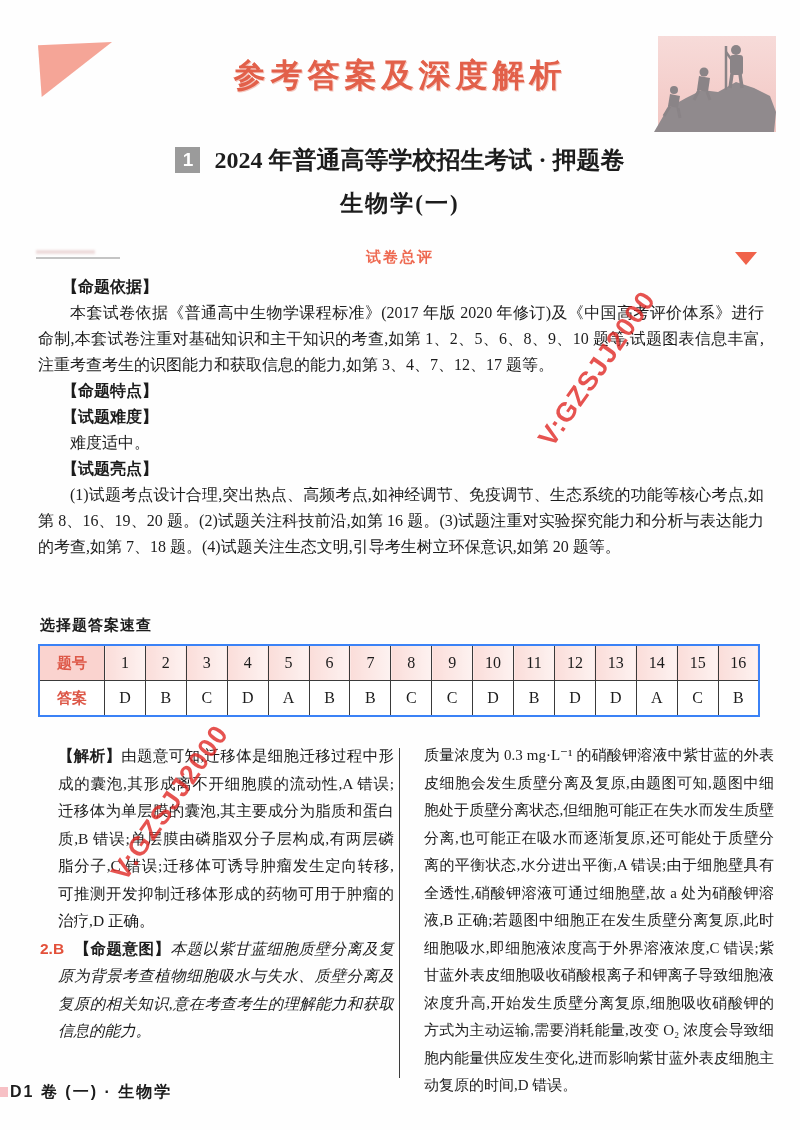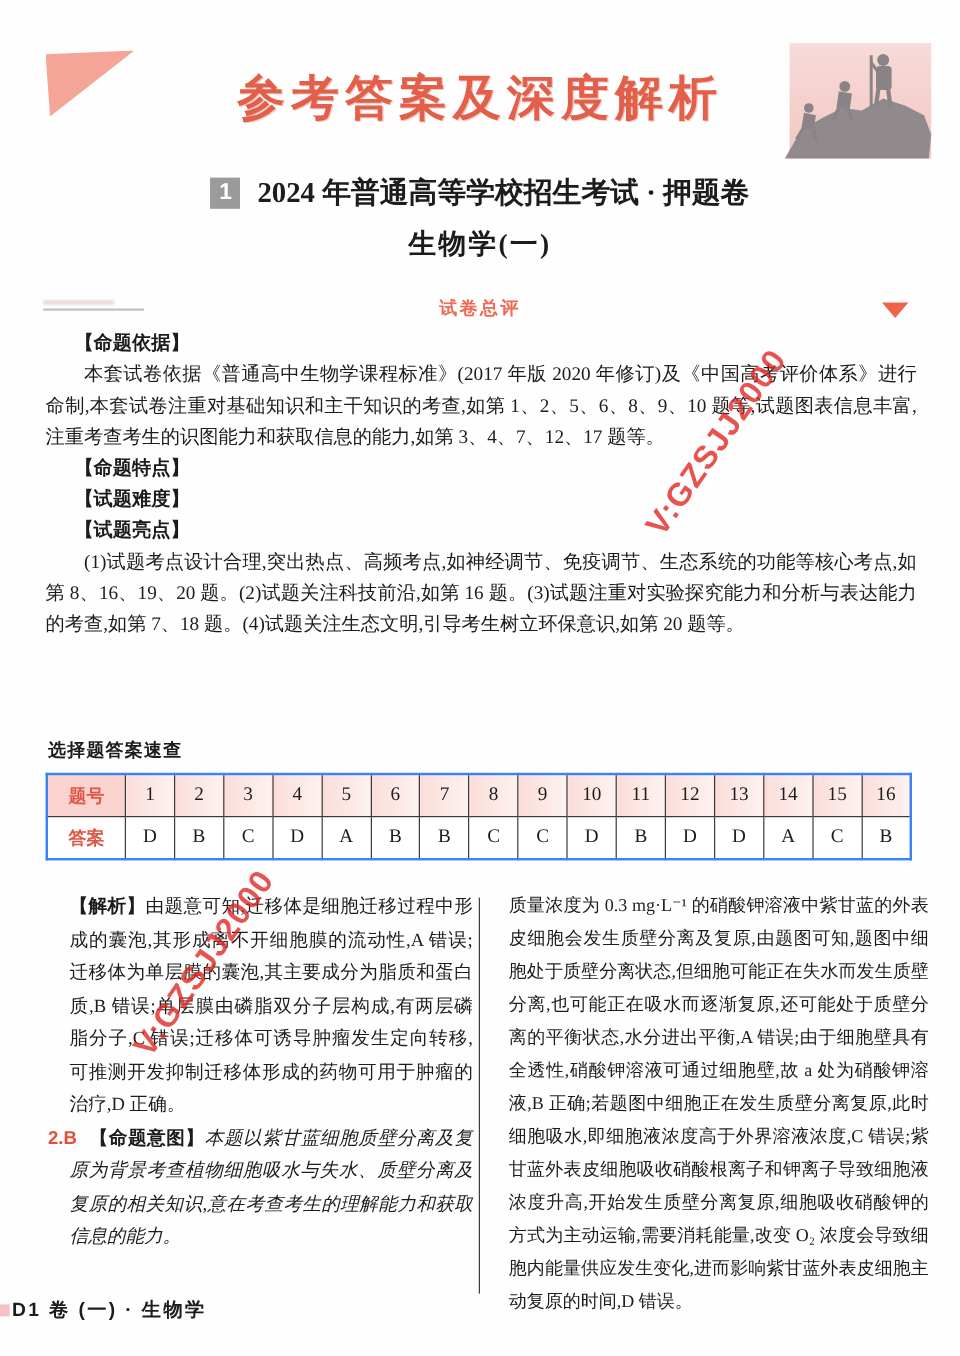--- a/index.html
+++ b/index.html
@@ -6,21 +6,21 @@
   .page{
     position:relative;width:800px;height:1130px;margin:0 auto;
     background:#fefefe;overflow:hidden;
     font-family:"Liberation Serif","DejaVu Serif",serif;color:#1c1c1c;
   }
   
   .tri-deco{position:absolute;left:38px;top:42px;width:74px;height:55px;
     background:#f5a597;clip-path:polygon(0 6%,100% 0,5% 100%);}
   
   .main-title{position:absolute;top:54px;left:0;width:100%;text-align:center;
-    font-size:40px;font-weight:bold;color:#e2604a;letter-spacing:5px;
+    font-size:32px;font-weight:bold;color:#e2604a;letter-spacing:5px;
     text-shadow:1px 1px 0 rgba(226,96,74,.35);}
   
   .climbers{position:absolute;left:652px;top:34px;width:128px;height:100px;}
   
   .exam-line{position:absolute;top:144px;left:0;width:100%;text-align:center;font-size:24px;font-weight:bold;}
   .badge{display:inline-block;background:#9b9b9b;color:#fff;font-size:19px;
     width:25px;height:26px;line-height:26px;text-align:center;vertical-align:2px;margin-right:8px;
     font-family:"Liberation Sans",sans-serif;}
   .subject-line{position:absolute;top:188px;left:0;width:100%;text-align:center;font-size:23px;font-weight:bold;letter-spacing:2px;}
   
@@ -115,20 +115,21 @@
       <div class="l2"></div>
     </div>
   <div class="banner-label">试卷总评</div>
   <div class="banner-tri"></div>
 
   <div class="overview">
     <div class="sec-head">【命题依据】</div>
     <p>本套试卷依据《普通高中生物学课程标准》(2017 年版 2020 年修订)及《中国高考评价体系》进行命制,本套试卷注重对基础知识和主干知识的考查,如第 1、2、5、6、8、9、10 题等,试题图表信息丰富,注重考查考生的识图能力和获取信息的能力,如第 3、4、7、12、17 题等。</p>
     <div class="sec-head">【命题特点】</div>
     <div class="sec-head">【试题难度】</div>
+    <p>难度适中。</p>
     <div class="sec-head">【试题亮点】</div>
     <p>(1)试题考点设计合理,突出热点、高频考点,如神经调节、免疫调节、生态系统的功能等核心考点,如第 8、16、19、20 题。(2)试题关注科技前沿,如第 16 题。(3)试题注重对实验探究能力和分析与表达能力的考查,如第 7、18 题。(4)试题关注生态文明,引导考生树立环保意识,如第 20 题等。</p>
   </div>
 
   <div class="quick-title">选择题答案速查</div>
 
   <table class="answers">
     <tbody>
         <tr class="hdr">
       <td class="lblcell">题号</td>

